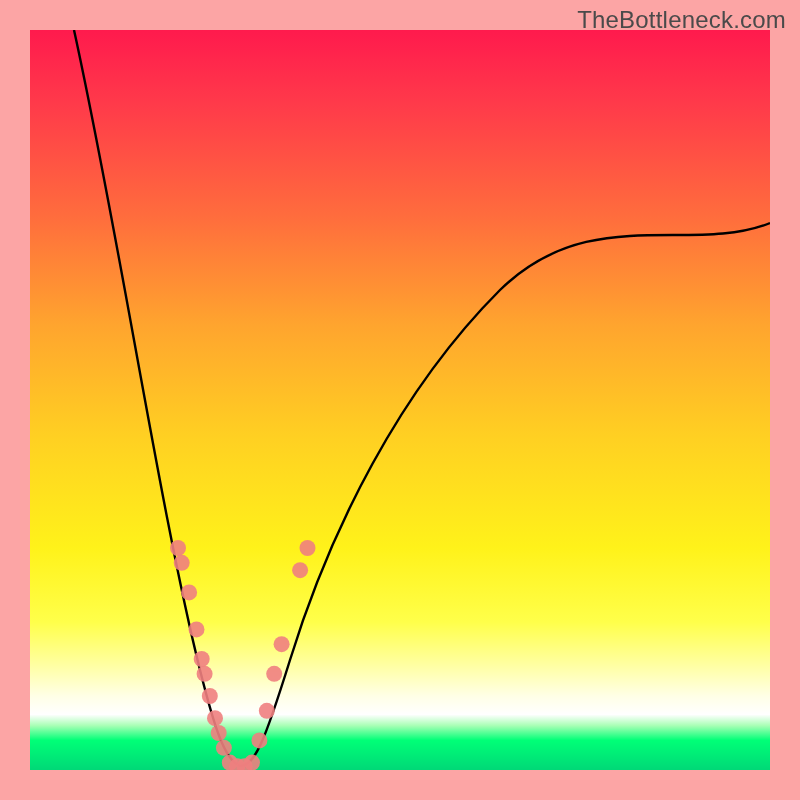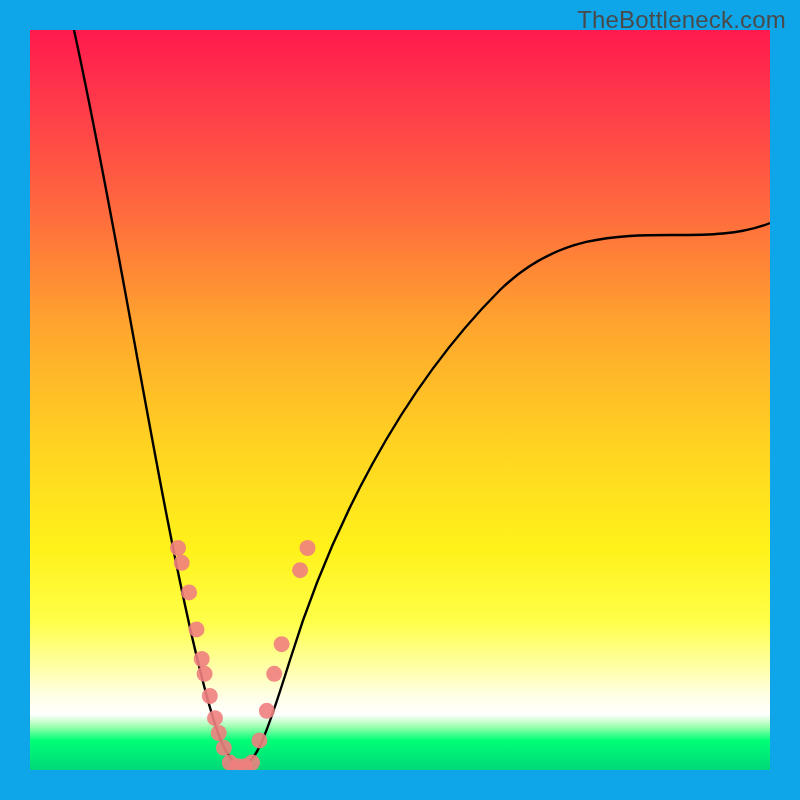--- a/index.html
+++ b/index.html
@@ -10,21 +10,21 @@
     overflow: hidden;
     background: #000;
     font-family: Arial, Helvetica, sans-serif;
   }
   .frame {
     position: absolute;
     left: 0;
     top: 0;
     width: 800px;
     height: 800px;
-    background: #0ea5e9;
+    background: #fca5a5;
   }
   .plot-area {
     position: absolute;
     left: 30px;
     top: 30px;
     width: 740px;
     height: 740px;
     background: linear-gradient(
       to bottom,
       #ff1a4d 0%,

